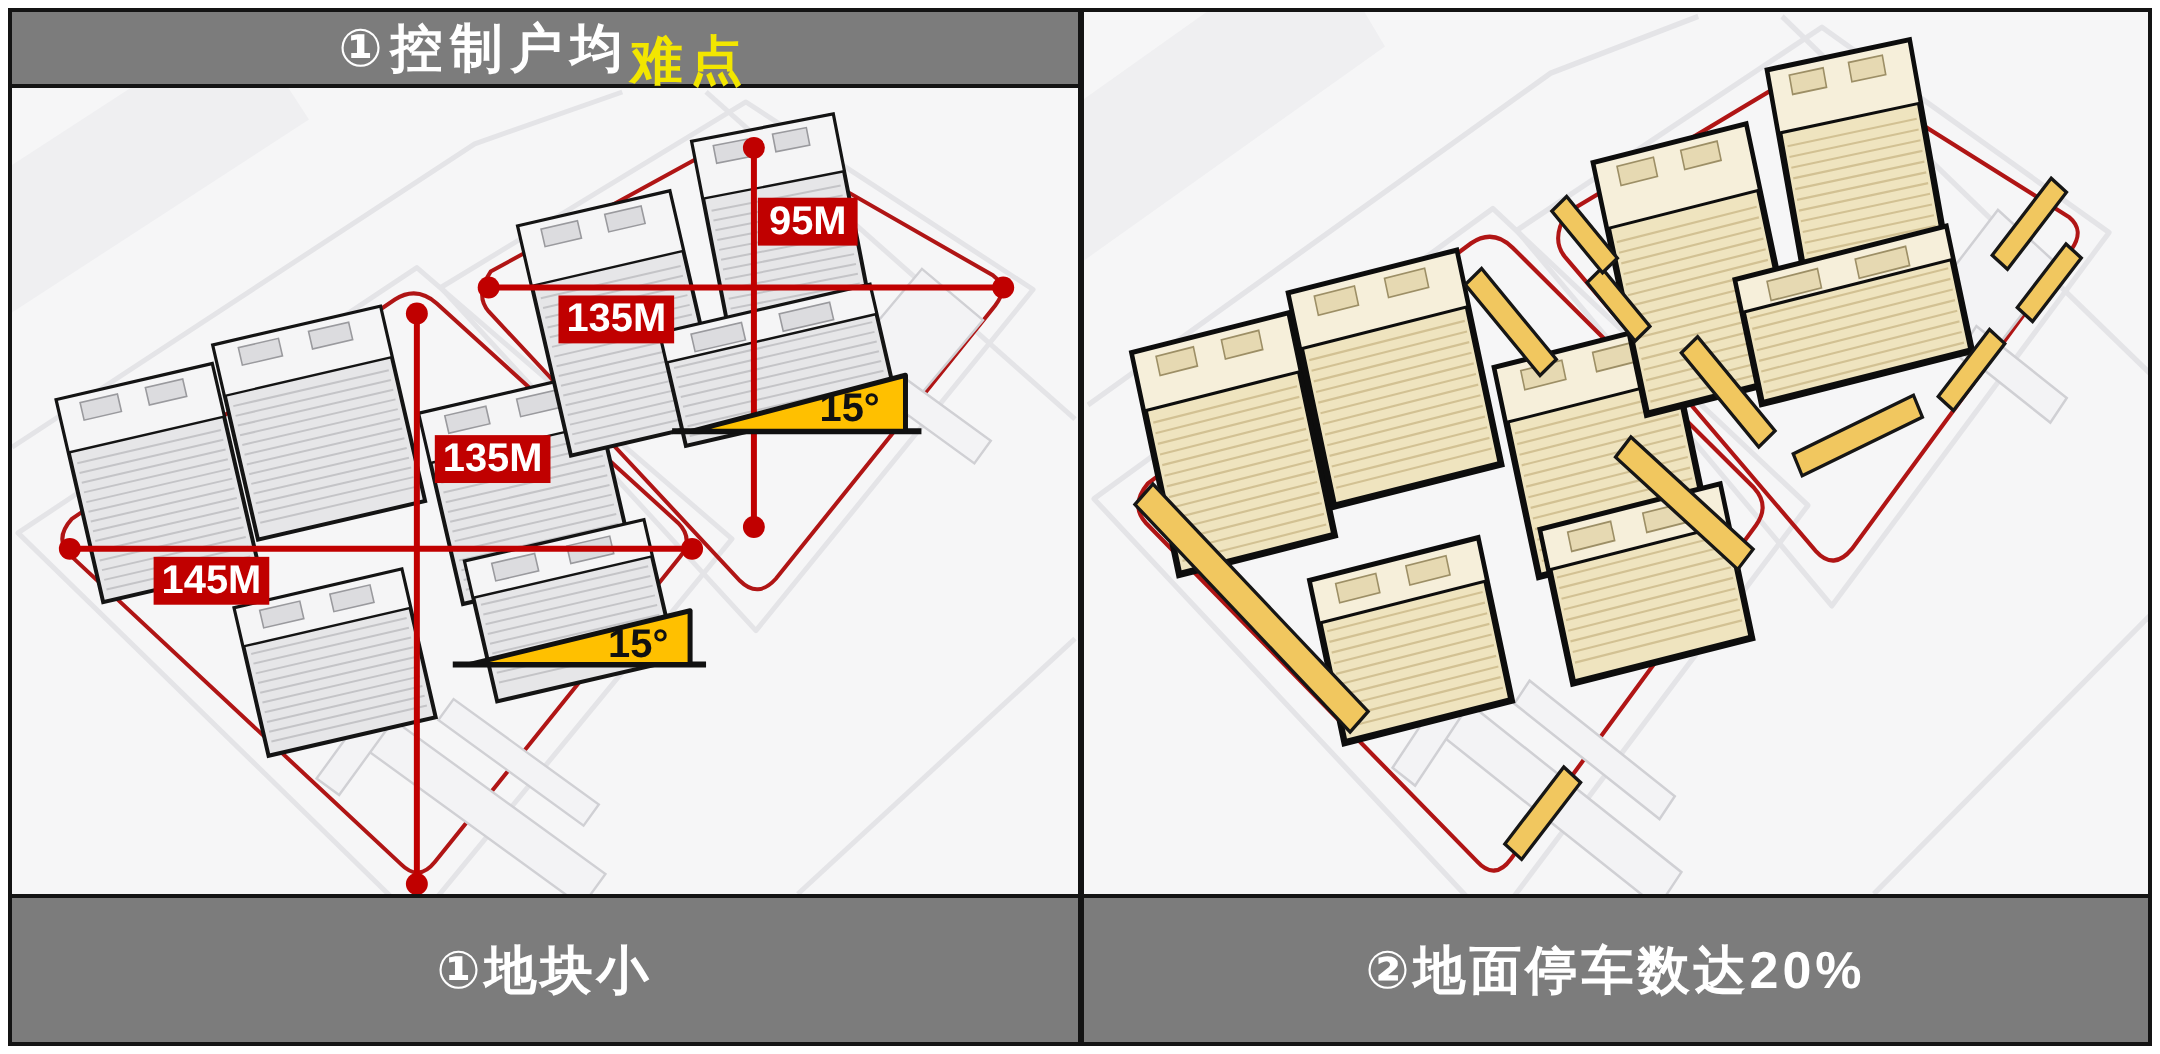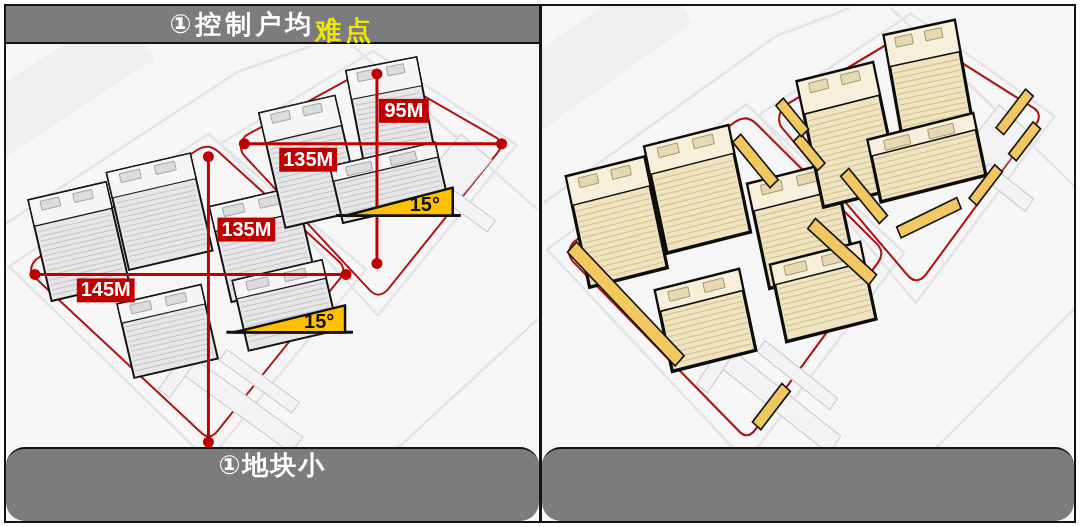--- a/index.html
+++ b/index.html
@@ -20,21 +20,21 @@
     display:flex;align-items:center;justify-content:center;
     font-size:26px;font-weight:700;letter-spacing:4px;color:#ffffff;
     white-space:nowrap;
   }
   .title-highlight{color:var(--highlight-yellow,#f2e600);margin-top:12px;}
   .panel-canvas{flex:1;position:relative;overflow:hidden;background:#f6f6f7;}
   .panel-canvas svg{position:absolute;inset:0;width:100%;height:100%;}
   .panel-caption{
     height:72px;flex:0 0 72px;background:var(--caption-bg,#7c7c7c);
     border-top:2px solid #141414;
-    display:flex;justify-content:center;border-radius:19px;
+    display:flex;align-items:center;justify-content:center;
   }
   .caption-inner{text-align:left;}
   .caption-line{
     color:#ffffff;font-size:26px;font-weight:700;
     letter-spacing:2px;line-height:33px;white-space:nowrap;
   }
   
   .road{fill:none;stroke:#e4e4e7;stroke-width:2.5;stroke-linejoin:round;}
   .cityblock{fill:#efeff1;}
   .boundary{fill:none;stroke:var(--boundary-red,#b01515);stroke-width:2;}
@@ -287,18 +287,19 @@
               <rect x="967" y="201" width="40" height="10" transform="rotate(-50 987 206)" class="strip"></rect>
               <rect x="993" y="134" width="46" height="10" transform="rotate(-50 1016 139)" class="strip"></rect>
               <rect x="1007" y="161" width="38" height="10" transform="rotate(-50 1026 166)" class="strip"></rect>
               <rect x="774" y="139" width="38" height="10" transform="rotate(48 793 144)" class="strip"></rect>
               <rect x="728" y="178.5" width="56" height="11" transform="rotate(48 756 184)" class="strip"></rect>
             </g>
         </svg>
       </div>
       <div class="panel-caption">
         <div class="caption-inner">
+          <div class="caption-line">②地面停车数达20%</div>
         </div>
       </div>
     </div>
 
   </div>
 </div>
 
 </body></html>

